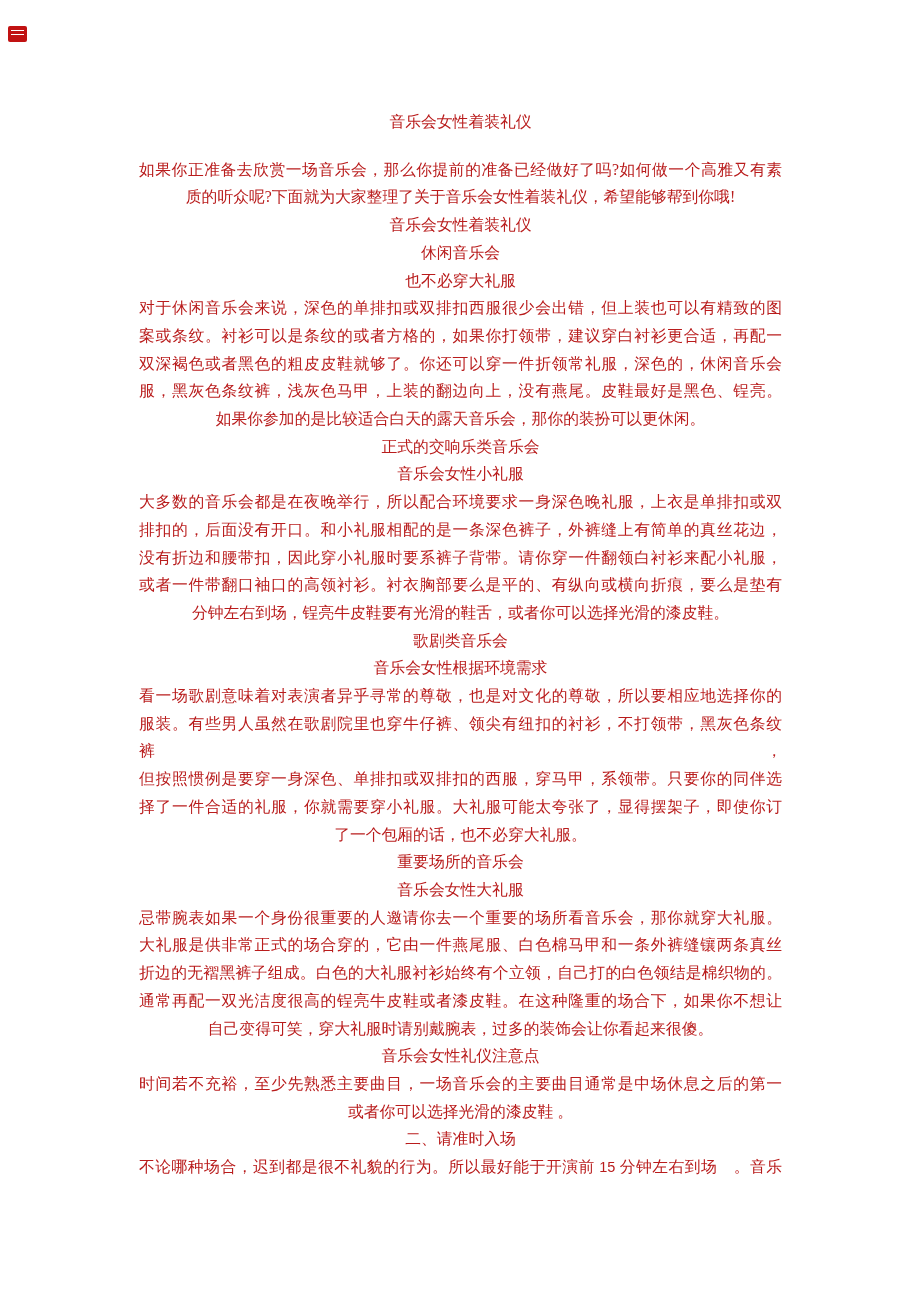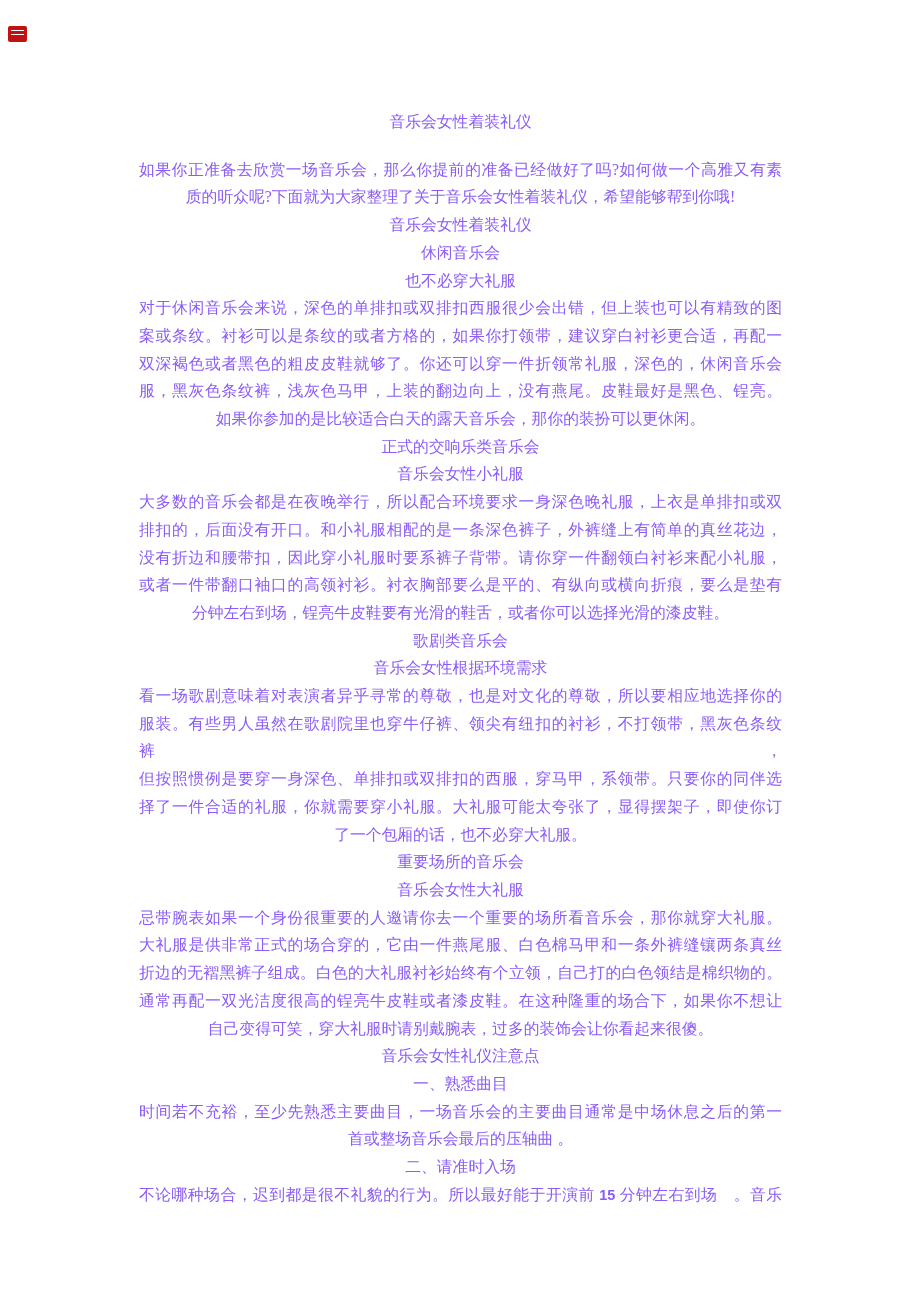--- a/index.html
+++ b/index.html
@@ -7,21 +7,21 @@
     padding: 0;
     background: #ffffff;
   }
   .page {
     position: relative;
     width: 920px;
     height: 1302px;
     background: #ffffff;
     overflow: hidden;
     font-family: "Liberation Serif", "DejaVu Serif", serif;
-    color: #8b5cf6;
+    color: #b91c1c;
   }
   .corner-mark {
     position: absolute;
     left: 8px;
     top: 26px;
     width: 19px;
     height: 16px;
     background: #c11212;
     border-radius: 2px;
   }
@@ -57,21 +57,21 @@
     text-align: center;
     letter-spacing: 0;
   }
   .line.jst {
     text-align: justify;
     text-align-last: justify;
     text-justify: inter-character;
   }
   .num {
     font-family: "Liberation Sans", "DejaVu Sans", sans-serif;
-    font-weight: 700;
+    font-weight: 400;
     font-size: 14.5px;
   }
 </style>
 </head>
 <body>
 
 <div class="page">
   <div class="corner-mark"></div>
   <div class="content">
     <div class="doc-title">音乐会女性着装礼仪</div>
@@ -101,20 +101,19 @@
         <div class="line jst">择了一件合适的礼服，你就需要穿小礼服。大礼服可能太夸张了，显得摆架子，即使你订</div>
         <div class="line">了一个包厢的话，也不必穿大礼服。</div>
         <div class="line">重要场所的音乐会</div>
         <div class="line">音乐会女性大礼服</div>
         <div class="line jst">忌带腕表如果一个身份很重要的人邀请你去一个重要的场所看音乐会，那你就穿大礼服。</div>
         <div class="line jst">大礼服是供非常正式的场合穿的，它由一件燕尾服、白色棉马甲和一条外裤缝镶两条真丝</div>
         <div class="line jst">折边的无褶黑裤子组成。白色的大礼服衬衫始终有个立领，自己打的白色领结是棉织物的。</div>
         <div class="line jst">通常再配一双光洁度很高的锃亮牛皮鞋或者漆皮鞋。在这种隆重的场合下，如果你不想让</div>
         <div class="line">自己变得可笑，穿大礼服时请别戴腕表，过多的装饰会让你看起来很傻。</div>
         <div class="line">音乐会女性礼仪注意点</div>
-        <div class="line">一、熟悉曲目</div>
         <div class="line jst">时间若不充裕，至少先熟悉主要曲目，一场音乐会的主要曲目通常是中场休息之后的第一</div>
-        <div class="line">首或整场音乐会最后的压轴曲 。</div>
+        <div class="line">或者你可以选择光滑的漆皮鞋 。</div>
         <div class="line">二、请准时入场</div>
         <div class="line jst">不论哪种场合，迟到都是很不礼貌的行为。所以最好能于开演前 <span class="num">15</span> 分钟左右到场　。音乐</div>
       </div>
   </div>
 </div>
 
 </body></html>

